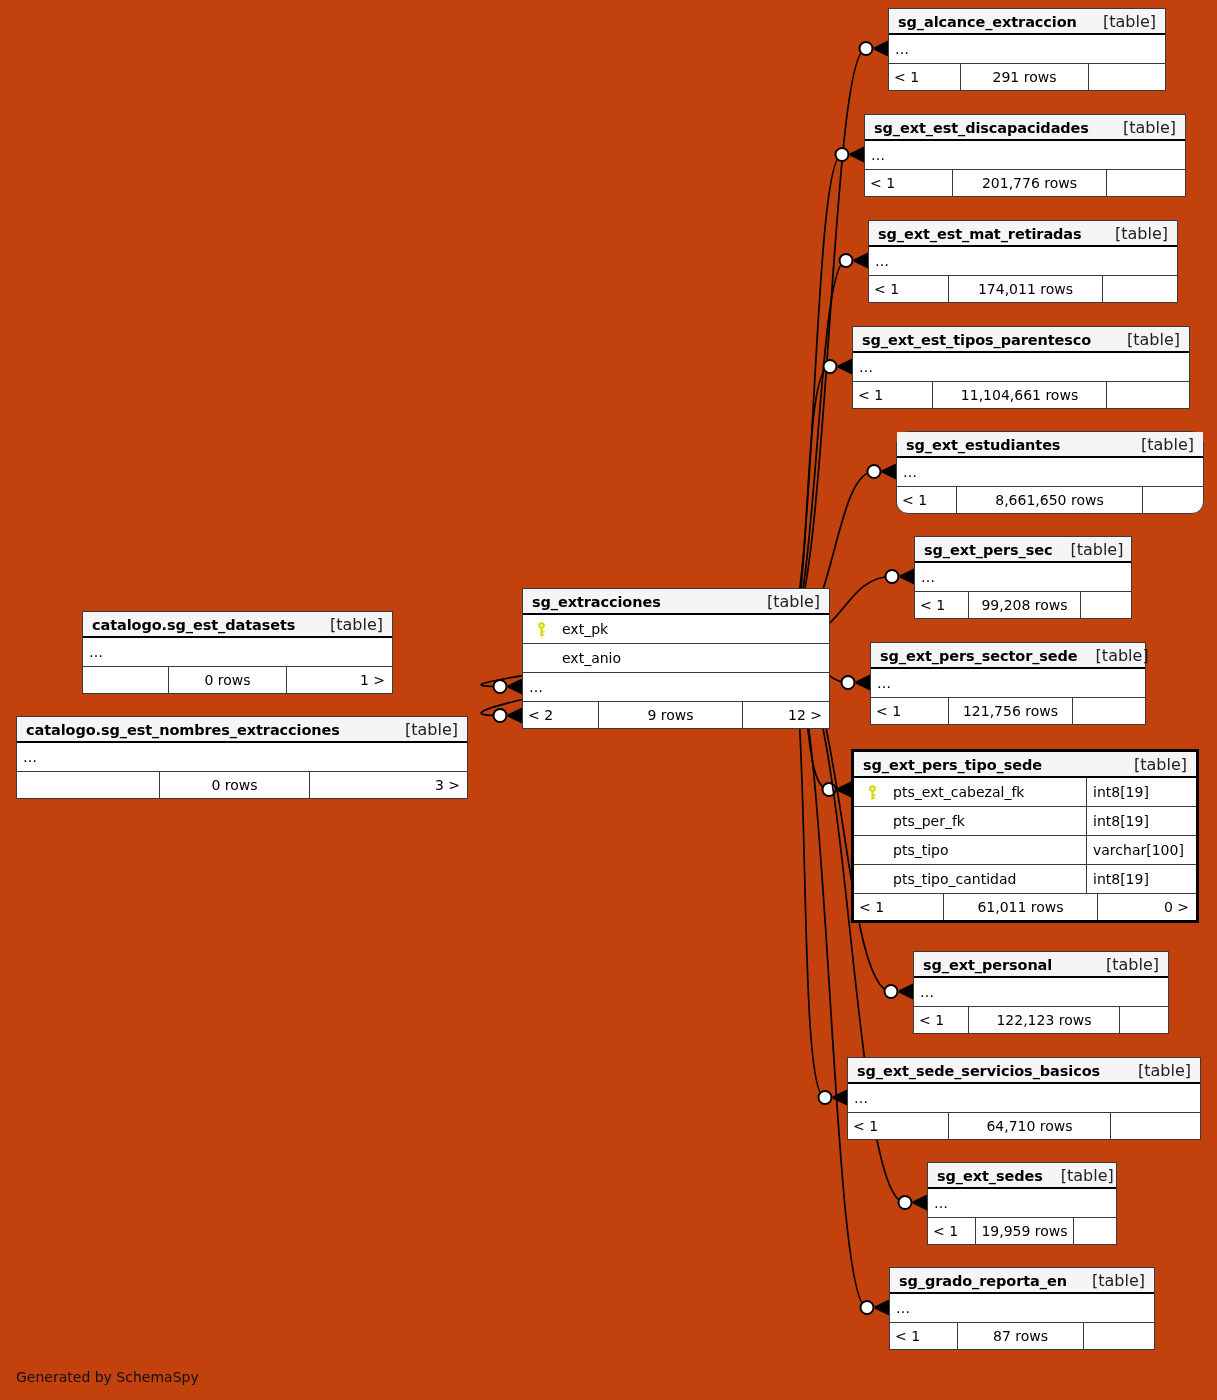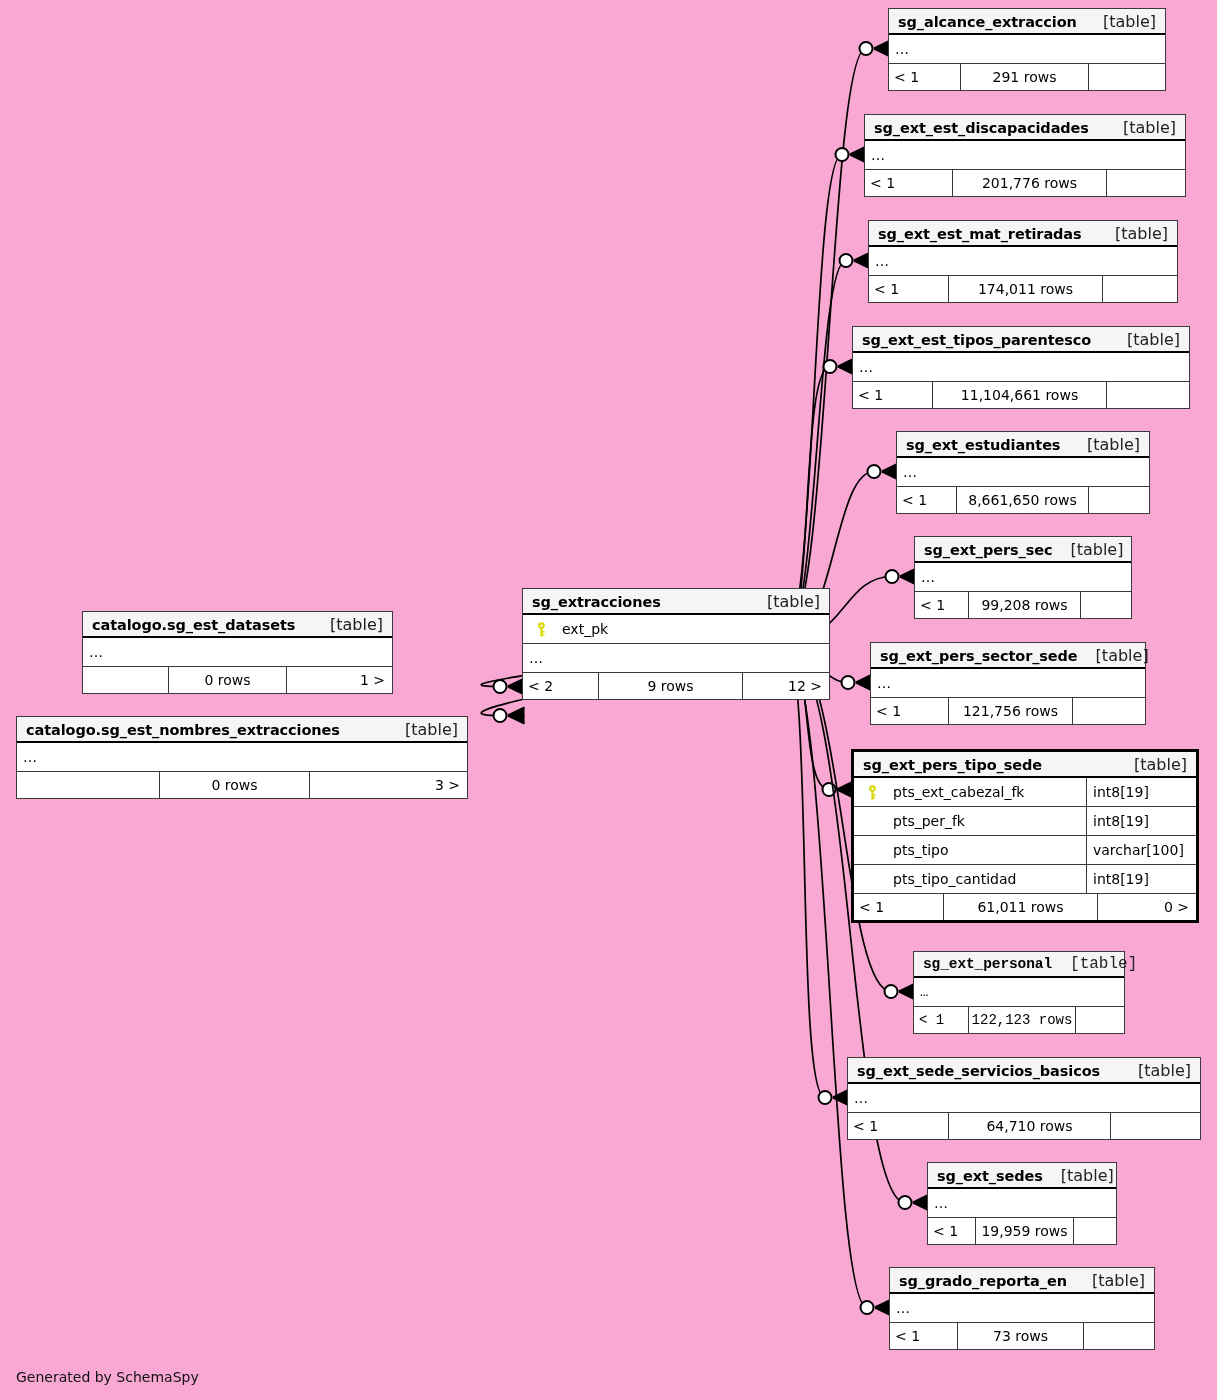--- a/index.html
+++ b/index.html
@@ -10,21 +10,21 @@
   }
   body {
     font-family: "DejaVu Sans", "Liberation Sans", sans-serif;
     color: #000000;
   }
   #canvas {
     position: relative;
     width: 1217px;
     height: 1400px;
     overflow: hidden;
-    background: #f9a8d4;
+    background: #c2410c;
   }
   #edge-layer {
     position: absolute;
     left: 0;
     top: 0;
     width: 1217px;
     height: 1400px;
     pointer-events: none;
   }
   .table-node {
@@ -310,21 +310,21 @@
           <span class="tbl-name">sg_ext_est_tipos_parentesco</span>
           <span class="tbl-tag">[table]</span>
         </div>
         <div class="tbl-body-row ellipsis">…</div>
         <div class="footer-row">
           <div class="fcell left" style="width:80px">&lt; 1</div>
           <div class="fcell mid">11,104,661 rows</div>
           <div class="fcell right" style="width:82px"></div>
         </div>
       </div>
-      <div class="table-node" style="left: 896px; top: 431px; width: 254px;">
+      <div class="table-node" style="left: 896px; top: 431px; width: 308px; border-radius: 12px;">
         <div class="tbl-title">
           <span class="tbl-name">sg_ext_estudiantes</span>
           <span class="tbl-tag">[table]</span>
         </div>
         <div class="tbl-body-row ellipsis">…</div>
         <div class="footer-row">
           <div class="fcell left" style="width:60px">&lt; 1</div>
           <div class="fcell mid">8,661,650 rows</div>
           <div class="fcell right" style="width:60px"></div>
         </div>
@@ -393,21 +393,21 @@
             <span>pts_tipo_cantidad</span>
           </div>
           <div class="col-type">int8[19]</div>
         </div>
         <div class="footer-row">
           <div class="fcell left" style="width:90px">&lt; 1</div>
           <div class="fcell mid">61,011 rows</div>
           <div class="fcell right" style="width:98px">0 &gt;</div>
         </div>
       </div>
-      <div class="table-node" style="left: 913px; top: 951px; width: 212px; font-family: Liberation Mono, monospace;">
+      <div class="table-node" style="left: 913px; top: 951px; width: 256px;">
         <div class="tbl-title">
           <span class="tbl-name">sg_ext_personal</span>
           <span class="tbl-tag">[table]</span>
         </div>
         <div class="tbl-body-row ellipsis">…</div>
         <div class="footer-row">
           <div class="fcell left" style="width:55px">&lt; 1</div>
           <div class="fcell mid">122,123 rows</div>
           <div class="fcell right" style="width:48px"></div>
         </div>
@@ -437,21 +437,21 @@
         </div>
       </div>
       <div class="table-node" style="left: 889px; top: 1267px; width: 266px;">
         <div class="tbl-title">
           <span class="tbl-name">sg_grado_reporta_en</span>
           <span class="tbl-tag">[table]</span>
         </div>
         <div class="tbl-body-row ellipsis">…</div>
         <div class="footer-row">
           <div class="fcell left" style="width:68px">&lt; 1</div>
-          <div class="fcell mid">73 rows</div>
+          <div class="fcell mid">87 rows</div>
           <div class="fcell right" style="width:70px"></div>
         </div>
       </div>
       <div class="table-node" style="left: 522px; top: 588px; width: 308px;">
         <div class="tbl-title">
           <span class="tbl-name">sg_extracciones</span>
           <span class="tbl-tag">[table]</span>
         </div>
         <div class="col-row">
           <div class="col-left" style="border-right:none;">
@@ -460,20 +460,26 @@
                 <circle cx="4.5" cy="3.6" r="3.3" fill="#d8d800"></circle>
                 <circle cx="4.5" cy="3.6" r="1.2" fill="#ffffff"></circle>
                 <rect x="3.4" y="6.2" width="2.2" height="8.4" fill="#d8d800"></rect>
                 <rect x="5.6" y="9.0" width="2.0" height="1.7" fill="#d8d800"></rect>
                 <rect x="5.6" y="12.0" width="1.7" height="1.6" fill="#d8d800"></rect>
               </svg>
             </span>
             <span>ext_pk</span>
           </div>
         </div>
+        <div class="col-row">
+          <div class="col-left" style="border-right:none;">
+            <span class="key-slot"></span>
+            <span>ext_anio</span>
+          </div>
+        </div>
         <div class="tbl-body-row ellipsis">…</div>
         <div class="footer-row">
           <div class="fcell left" style="width:76px">&lt; 2</div>
           <div class="fcell mid">9 rows</div>
           <div class="fcell right" style="width:86px">12 &gt;</div>
         </div>
       </div>
       <div class="table-node" style="left: 82px; top: 611px; width: 311px;">
         <div class="tbl-title">
           <span class="tbl-name">catalogo.sg_est_datasets</span>

